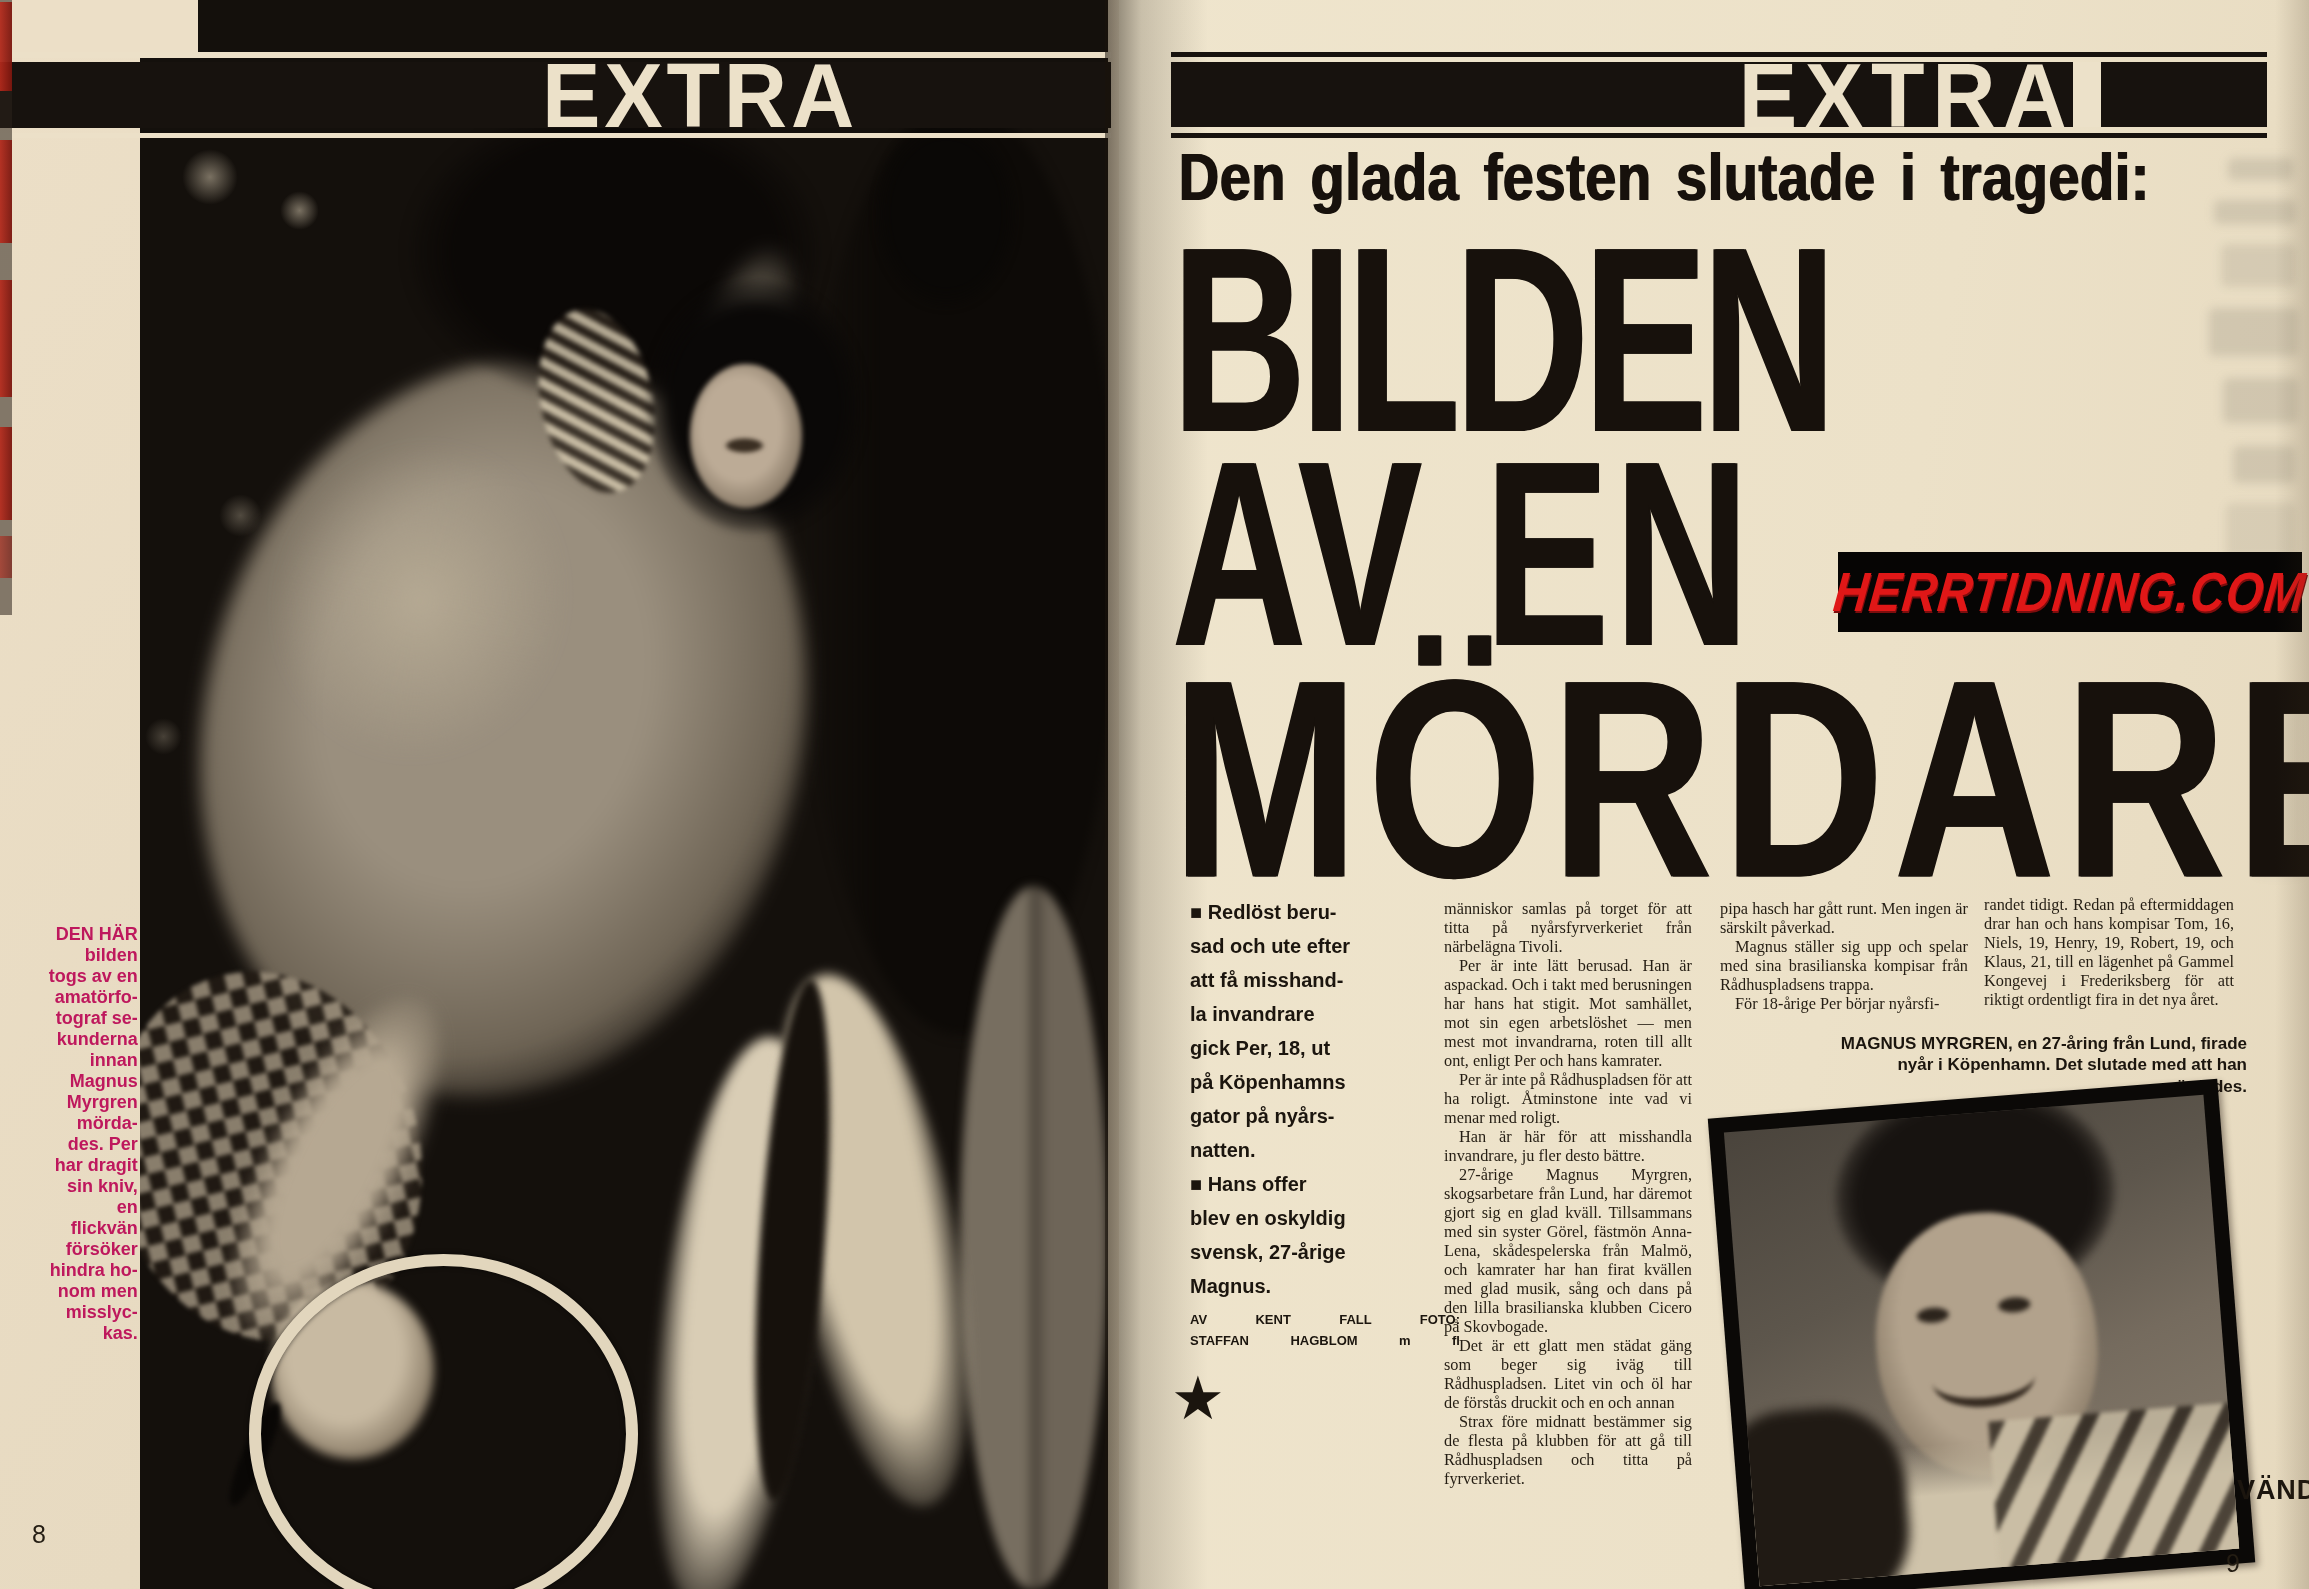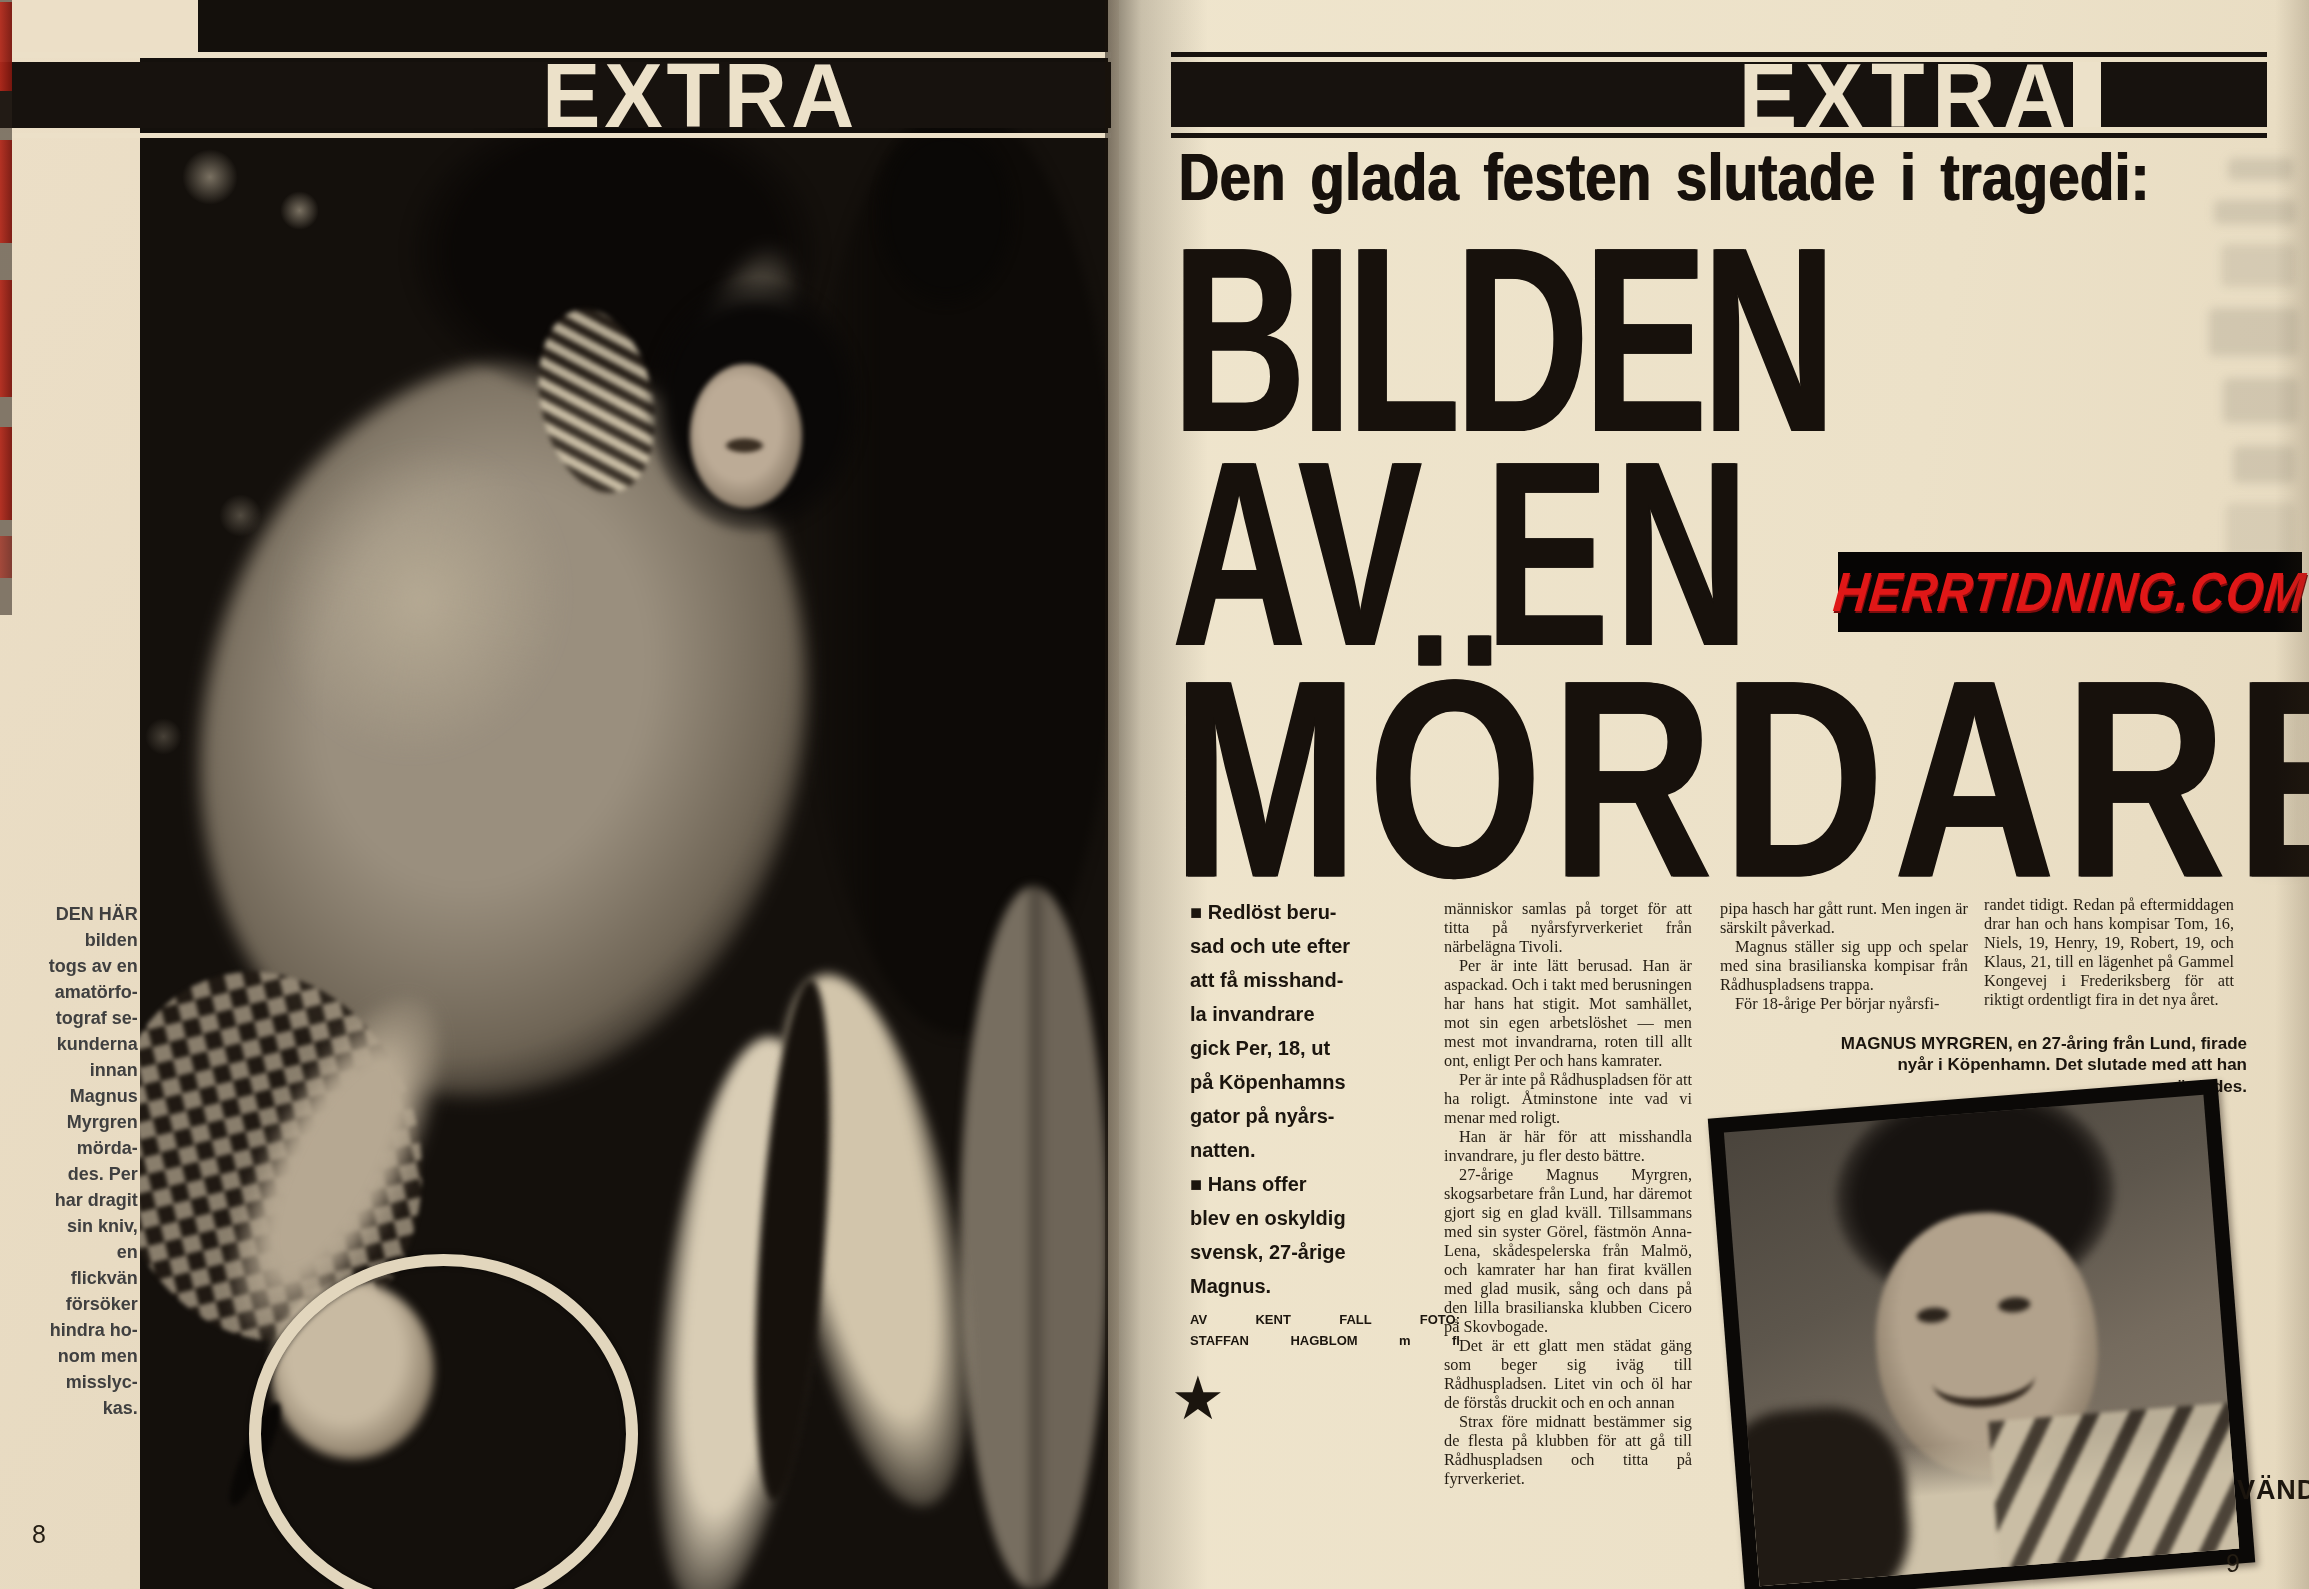--- a/index.html
+++ b/index.html
@@ -76,22 +76,22 @@
   #star{left:1171px;top:1369px;font-size:60px;line-height:1;color:#1b150e;}
   .col{font-family:"Liberation Serif",serif;font-size:16.3px;line-height:19px;text-align:justify;color:#241d13;}
   .col p{margin:0;}
   .col p.ind{text-indent:15px;}
   #col0{left:1186px;top:1383px;width:248px;}
   #col0 p:first-child{padding-left:52px;text-indent:0;}
   #col1{left:1444px;top:899px;width:248px;}
   #col2{left:1720px;top:899px;width:248px;}
   #col3{left:1984px;top:895px;width:250px;}
 
-  #left-caption{left:3.7px;top:901px;width:134px;font-weight:bold;font-size:18px;line-height:26px;
-                text-align:right;white-space:pre-line;color:#404040;}
+  #left-caption{left:3.7px;top:924px;width:134px;font-weight:bold;font-size:18px;line-height:21px;
+                text-align:right;white-space:pre-line;color:#be185d;}
   #magnus-caption{left:1827px;top:1033px;width:420px;font-weight:bold;font-size:17px;line-height:21.4px;
                   text-align:right;white-space:pre-line;color:#1b150e;}
 
   
   #magnus-photo{left:1726px;top:1098px;width:511px;height:485px;background:#0b0907;padding:15px;box-sizing:border-box;
                 transform:rotate(-4.5deg);transform-origin:50% 50%;box-shadow:2.8px 3.7px 7.5px rgba(30,20,10,.45);}
   #magnus-img{position:relative;width:100%;height:100%;overflow:hidden;
               background:linear-gradient(160deg,#4a443c 0%,#5d564c 35%,#756b5e 60%,#8a7f6f 100%);}
   #mg-hair{position:absolute;left:22%;top:-6%;width:58%;height:48%;border-radius:50%;
            background:radial-gradient(ellipse,#171310 60%,rgba(23,19,16,0) 80%);filter:blur(4.7px);}

